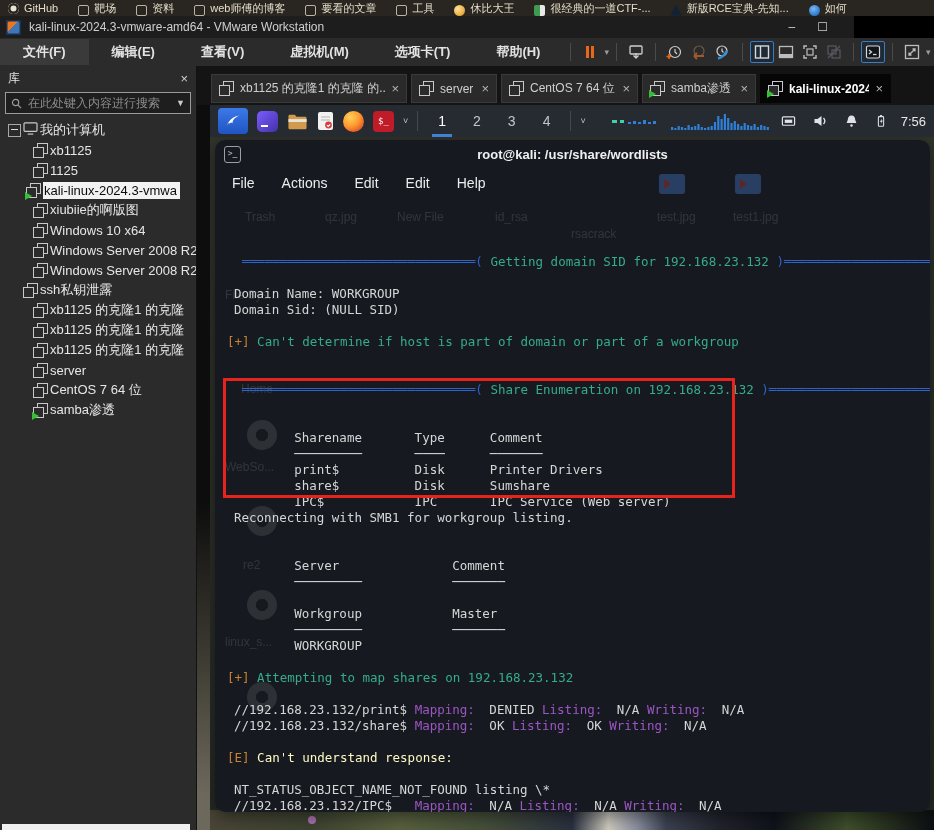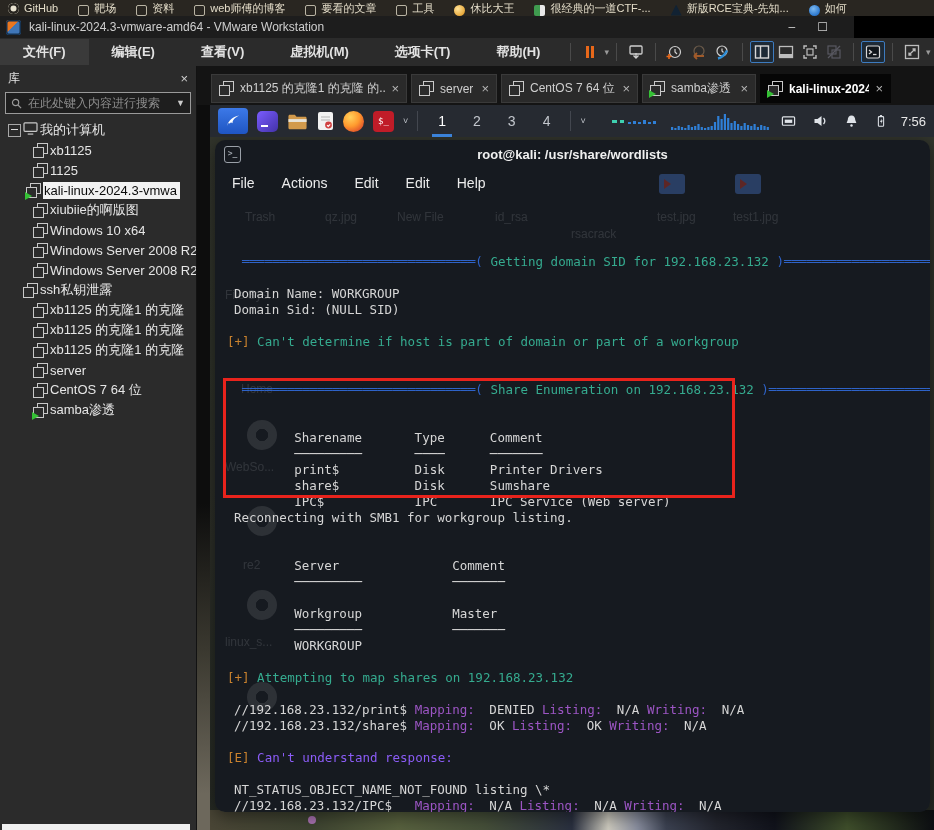--- a/index.html
+++ b/index.html
@@ -105,21 +105,21 @@
     background:rgba(22,26,32,0.97);box-shadow:0 4px 18px rgba(0,0,0,.5);overflow:hidden;}
   .tw-titlebar{position:relative;height:28px;display:flex;align-items:center;justify-content:center;
     color:#f0f0f0;font-size:13px;font-weight:bold;}
   .tw-icon{position:absolute;left:9px;top:6px;width:15px;height:15px;border:1.5px solid #9aa0a8;border-radius:3px;
     color:#9aa0a8;font-size:8px;line-height:13px;text-align:center;font-family:"DejaVu Sans Mono",monospace;}
   .tw-menus{height:30px;display:flex;align-items:center;gap:27px;padding-left:17px;color:#ececec;font-size:14px;}
   .tw-body{position:relative;padding:8px 0 0 12px;font-family:"DejaVu Sans Mono",monospace;
     font-size:12.5px;line-height:16px;white-space:pre;overflow:hidden;height:calc(672px - 58px);box-sizing:border-box;}
   .term-line{min-height:16px;position:relative;z-index:3;}
   .c-w{color:#d6d6d6;padding-left:7px;} .c-t{color:#35ab8f;} .c-b{color:#2e63c9;}
-  .c-o{color:#c9822e;} .c-r{color:#8b5cf6;} .c-p{color:#9c55c4;}
+  .c-o{color:#c9822e;} .c-r{color:#fef9c3;} .c-p{color:#9c55c4;}
   .red-box{position:absolute;left:8px;top:180px;width:506px;height:114px;border:3px solid #e8231c;z-index:6;}
 
   .ghost{position:absolute;inset:0;pointer-events:none;z-index:1;}
   .g-lbl{position:absolute;color:#cfd3d8;opacity:.14;font-size:12px;white-space:nowrap;}
   .g-thumb{position:absolute;width:26px;height:20px;border-radius:3px;background:#4a79d0;opacity:.38;}
   .g-thumb::after{content:"";position:absolute;left:5px;top:5px;width:0;height:0;
     border-left:7px solid #d23b2e;border-top:5px solid transparent;border-bottom:5px solid transparent;}
   .g-gear{position:absolute;width:30px;height:30px;border-radius:50%;opacity:.10;
     background:radial-gradient(circle,transparent 28%,#ffffff 30% 72%,transparent 74%);}
 </style>

